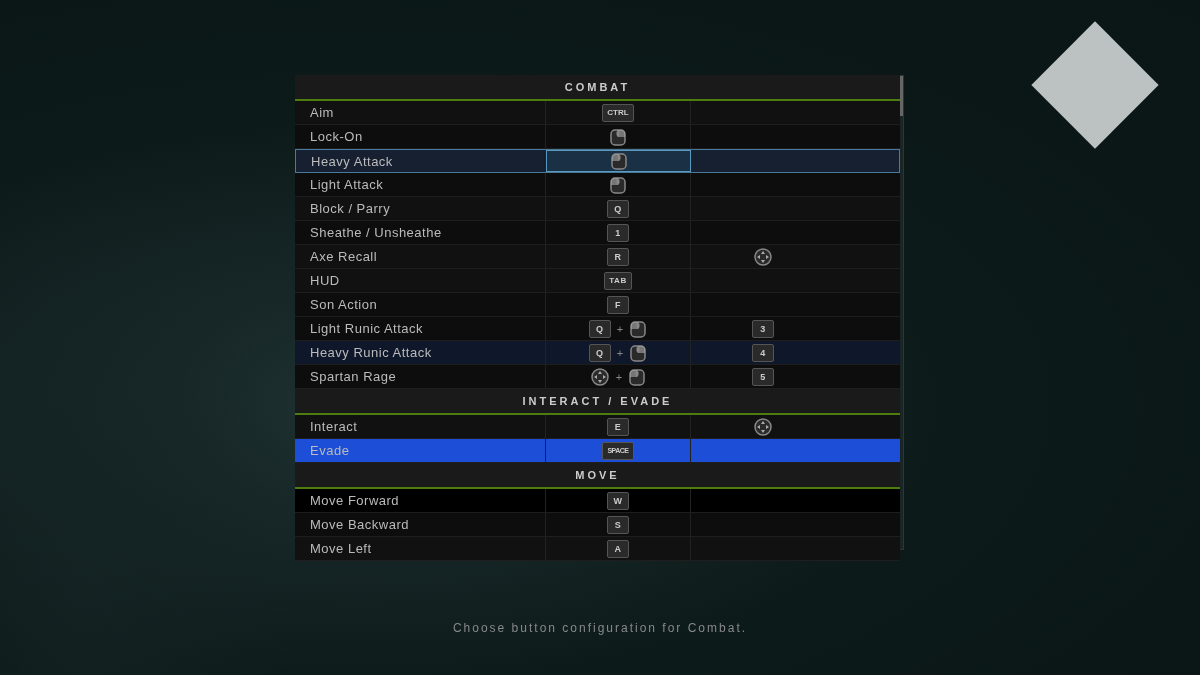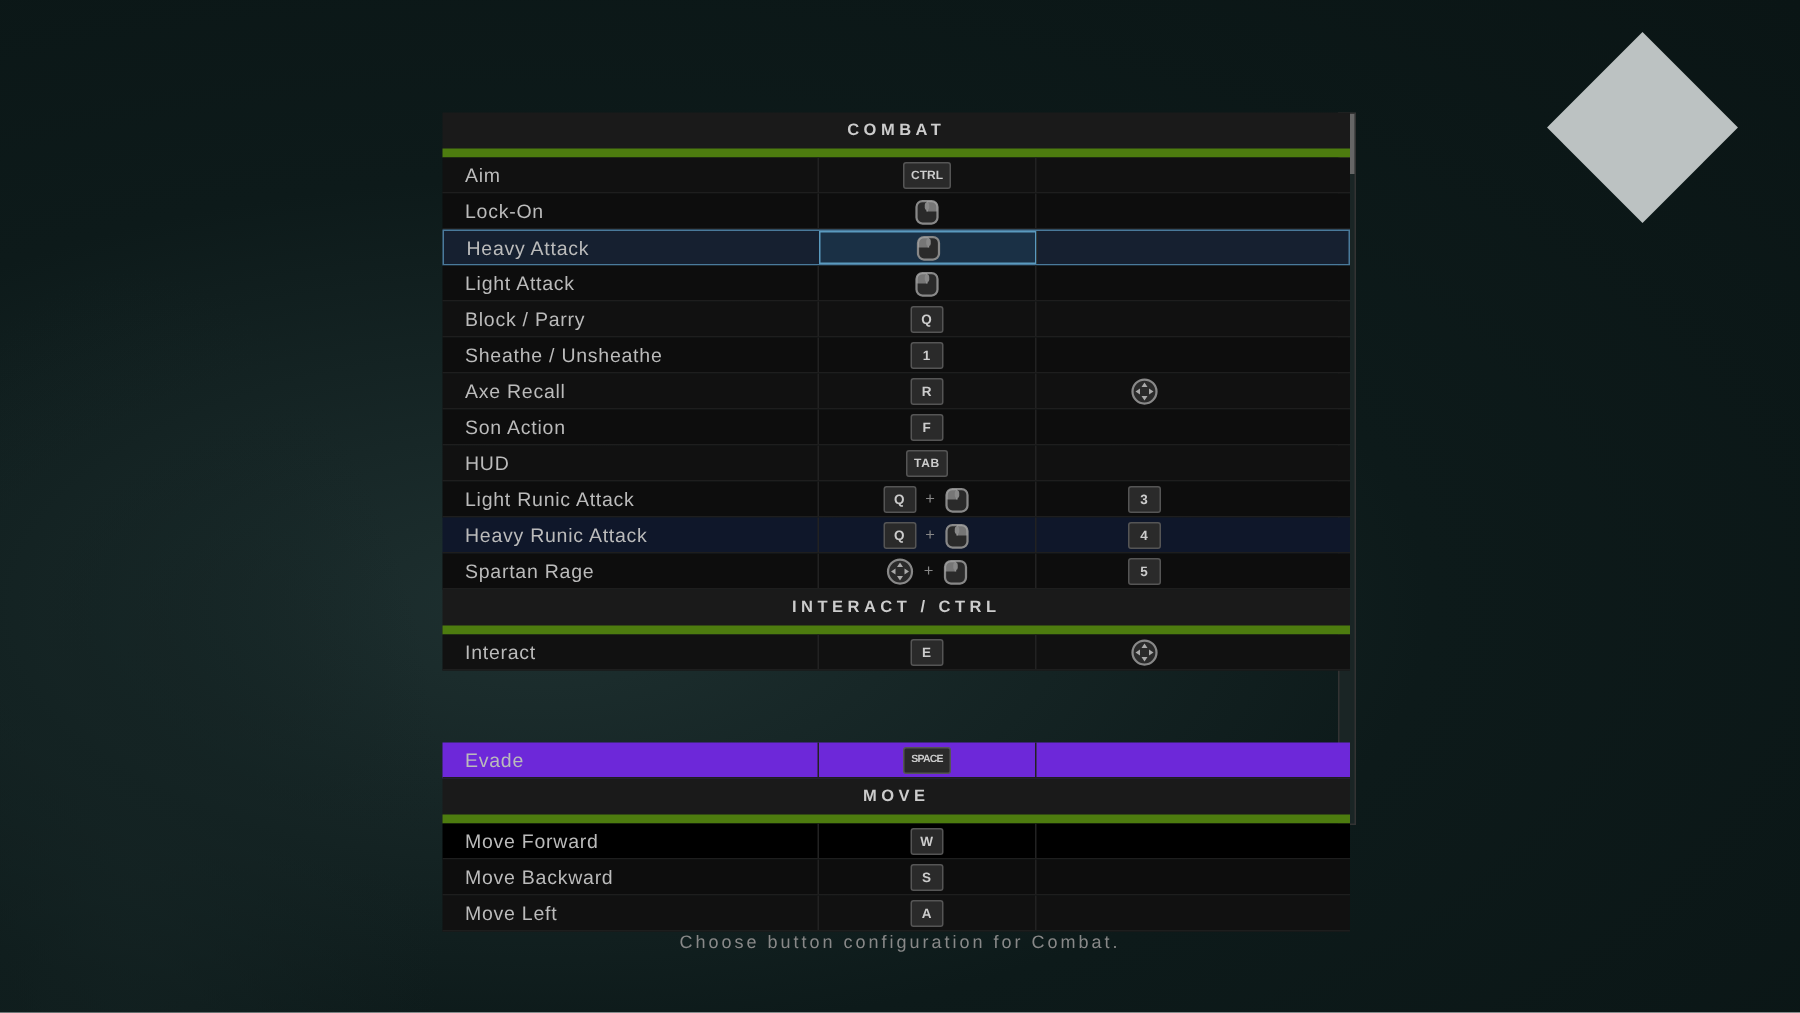--- a/index.html
+++ b/index.html
@@ -66,21 +66,21 @@
     }
 
     .section-header {
       background: #1a1a1a;
       color: #ccc;
       text-align: center;
       padding: 6px 0;
       font-size: 11px;
       letter-spacing: 3px;
       font-weight: 600;
-      border-bottom: 6px solid #4d7c0f;
+      border-bottom: 2px solid #4d7c0f;
     }
 
     .keybind-row {
       display: flex;
       align-items: center;
       height: 24px;
       background: #111;
       border-bottom: 1px solid #1e1e1e;
     }
 
@@ -283,36 +283,36 @@
           <svg width="20" height="20" viewBox="0 0 20 20">
             <circle cx="10" cy="10" r="8" fill="#2a2a2a" stroke="#888" stroke-width="1.5"></circle>
             <path d="M10,4 L8,7 L12,7 Z" fill="#aaa"></path>
             <path d="M10,16 L8,13 L12,13 Z" fill="#aaa"></path>
             <path d="M4,10 L7,8 L7,12 Z" fill="#aaa"></path>
             <path d="M16,10 L13,8 L13,12 Z" fill="#aaa"></path>
           </svg>
         </div>
       </div>
     </div>
+    <div class="keybind-row" style="background: rgb(17, 17, 17);">
+      <div class="action-name">HUD</div>
+      <div class="key-slot">
+        <div style="display: flex; align-items: center; gap: 3px;">
+          <span class="key-badge tab">TAB</span>
+        </div>
+      </div>
+      <div class="key-slot-2">
+        <div style="display: flex; align-items: center; gap: 3px;"></div>
+      </div>
+    </div>
     <div class="keybind-row" style="background: rgb(13, 13, 13);">
       <div class="action-name">Son Action</div>
       <div class="key-slot">
         <div style="display: flex; align-items: center; gap: 3px;">
           <span class="key-badge">F</span>
-        </div>
-      </div>
-      <div class="key-slot-2">
-        <div style="display: flex; align-items: center; gap: 3px;"></div>
-      </div>
-    </div>
-    <div class="keybind-row" style="background: rgb(17, 17, 17);">
-      <div class="action-name">HUD</div>
-      <div class="key-slot">
-        <div style="display: flex; align-items: center; gap: 3px;">
-          <span class="key-badge tab">TAB</span>
         </div>
       </div>
       <div class="key-slot-2">
         <div style="display: flex; align-items: center; gap: 3px;"></div>
       </div>
     </div>
     <div class="keybind-row" style="background: rgb(13, 13, 13);">
       <div class="action-name">Light Runic Attack</div>
       <div class="key-slot">
         <div style="display: flex; align-items: center; gap: 3px;">
@@ -371,41 +371,41 @@
             <rect x="7.5" y="4" width="3" height="5" rx="1.5" fill="#888"></rect>
           </svg>
         </div>
       </div>
       <div class="key-slot-2">
         <div style="display: flex; align-items: center; gap: 3px;">
           <span class="key-badge">5</span>
         </div>
       </div>
     </div>
-    <div class="section-header">INTERACT / CTRL</div>
+    <div class="section-header">INTERACT / EVADE</div>
     <div class="keybind-row" style="background: rgb(17, 17, 17);">
       <div class="action-name">Interact</div>
       <div class="key-slot">
         <div style="display: flex; align-items: center; gap: 3px;">
           <span class="key-badge">E</span>
         </div>
       </div>
       <div class="key-slot-2">
         <div style="display: flex; align-items: center; gap: 3px;">
           <svg width="20" height="20" viewBox="0 0 20 20">
             <circle cx="10" cy="10" r="8" fill="#2a2a2a" stroke="#888" stroke-width="1.5"></circle>
             <path d="M10,4 L8,7 L12,7 Z" fill="#aaa"></path>
             <path d="M10,16 L8,13 L12,13 Z" fill="#aaa"></path>
             <path d="M4,10 L7,8 L7,12 Z" fill="#aaa"></path>
             <path d="M16,10 L13,8 L13,12 Z" fill="#aaa"></path>
           </svg>
         </div>
       </div>
     </div>
-    <div class="keybind-row" style="background: #6d28d9; margin-top: 48px;">
+    <div class="keybind-row" style="background: #1d4ed8;">
       <div class="action-name">Evade</div>
       <div class="key-slot">
         <div style="display: flex; align-items: center; gap: 3px;">
           <span class="key-badge space">SPACE</span>
         </div>
       </div>
       <div class="key-slot-2">
         <div style="display: flex; align-items: center; gap: 3px;"></div>
       </div>
     </div>

